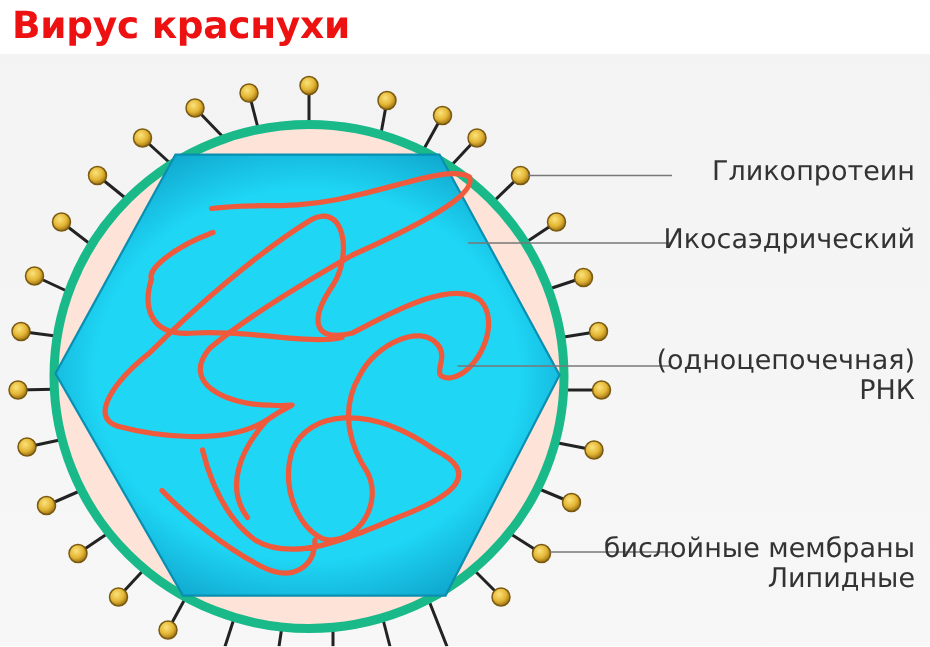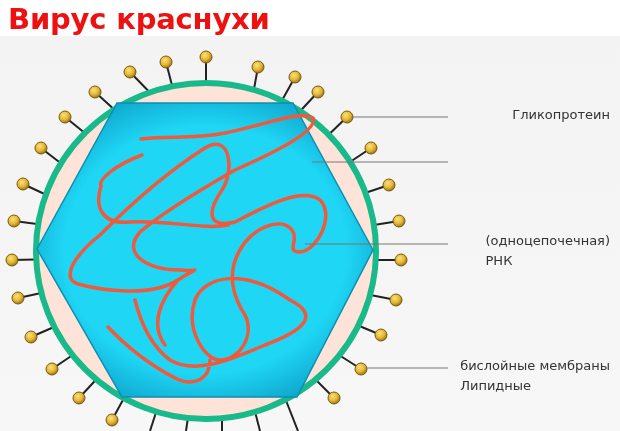--- a/index.html
+++ b/index.html
@@ -8,27 +8,27 @@
       background: #ffffff;
       position: relative;
       font-family: "DejaVu Sans", "Liberation Sans", sans-serif;
     }
     .bg {
       position: absolute; left: 0; top: 36px; width: 620px; height: 395px;
       background: linear-gradient(180deg, #f3f3f3 0%, #f7f7f7 100%);
     }
     .title {
       position: absolute; left: 8px; top: 2px;
-      color: #ee1111; font-weight: bold; font-size: 29px; letter-spacing: -0.2px;
+      color: #ee1111; font-weight: bold; font-size: 25px; letter-spacing: -0.2px;
       font-family: "DejaVu Sans", sans-serif;
     }
     svg.diagram { position: absolute; left: 0; top: 0; }
     .label {
-      position: absolute; right: 10px; text-align: left;
-      color: #333333; font-size: 13px; line-height: 20px;
+      position: absolute; right: 10px; text-align: right;
+      color: #333333; font-size: 18px; line-height: 20px;
       font-family: "DejaVu Sans", sans-serif;
     }
   </style>
 </head>
 <body>
 
 <div class="bg"></div>
 
 <div class="title">Вирус краснухи</div>
 
@@ -133,20 +133,21 @@
     <line x1="312" y1="162" x2="448" y2="162"></line>
     <line x1="305" y1="244" x2="448" y2="244"></line>
     <line x1="366" y1="368" x2="448" y2="368"></line>
   </g>
 </svg>
 
 <div class="label" style="top:105px;">
   <span>Гликопротеин</span>
 </div>
 <div class="label" style="top:150px;">
+  <div>Икосаэдрический</div>
 </div>
 <div class="label" style="top:231px;">
   <div>(одноцепочечная)</div>
   <div>РНК</div>
 </div>
 <div class="label" style="top:356px;">
   <div>бислойные мембраны</div>
   <div>Липидные</div>
 </div>
 

